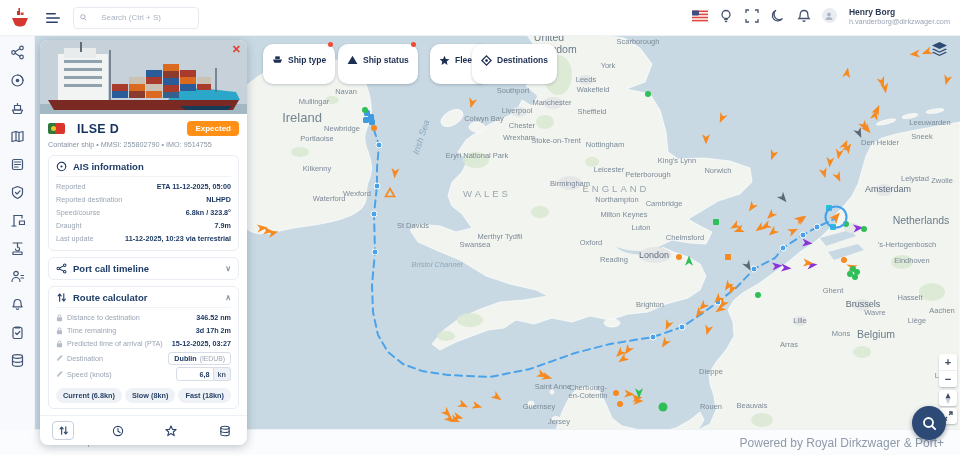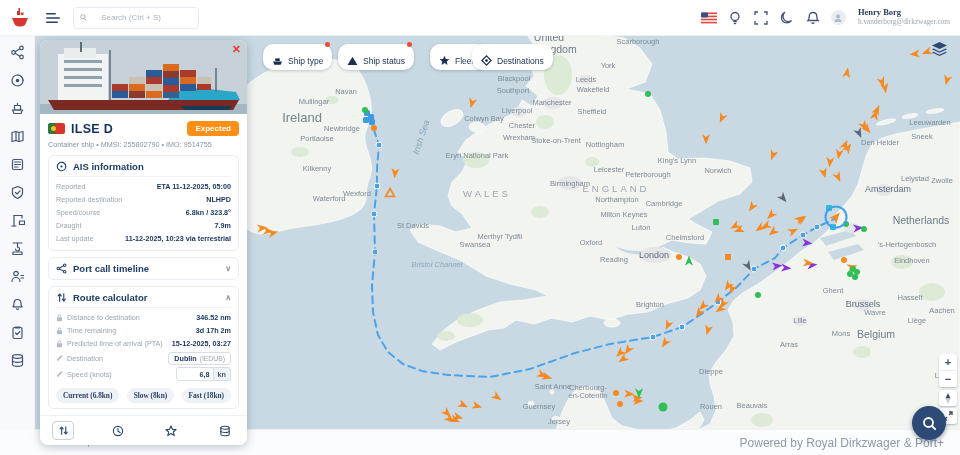--- a/index.html
+++ b/index.html
@@ -8,21 +8,21 @@
   
   #topbar{position:absolute;left:0;top:0;width:960px;height:35px;background:#fff;
           border-bottom:1px solid #eef1f5;display:flex;align-items:center;z-index:10;}
   .tb-logo{width:24px;height:24px;margin-left:8px;}
   .tb-burger{margin-left:14px;cursor:pointer;}
   .searchbox{margin-left:12px;width:112px;height:20px;border:1px solid #e6eaf1;border-radius:4px;
              display:flex;align-items:center;padding:0 6px;background:#fff;gap:12px;}
   .searchbox input{border:none;outline:none;font-size:8px;color:#52627a;width:100%;
                    font-family:"Liberation Sans",sans-serif;background:transparent;}
   .searchbox input::placeholder{color:#a8b2c0;}
-  .tb-right{margin-left:auto;display:flex;align-items:center;gap:10px;padding-right:10px;font-family:Liberation Serif, serif;}
+  .tb-right{margin-left:auto;display:flex;gap:10px;padding-right:10px;}
   .tb-ic{width:16px;height:16px;display:flex;align-items:center;justify-content:center;cursor:pointer;}
   .avatar{width:15px;height:15px;border-radius:50%;background:#e9edf2;display:flex;align-items:center;justify-content:center;}
   .user-meta{line-height:1.15;margin-left:2px;}
   .user-name{font-size:8.5px;font-weight:bold;color:#2b3b55;}
   .user-email{font-size:7.3px;color:#9aa5b3;}
   
   #rail{position:absolute;left:0;top:35px;width:35px;height:395px;background:#f7f9fc;
         border-right:1px solid #eef1f5;display:flex;flex-direction:column;align-items:center;
         padding-top:10px;gap:13px;z-index:9;box-sizing:border-box;}
   .rail-ic{width:15px;height:15px;cursor:pointer;opacity:.92;}
@@ -35,43 +35,43 @@
   .country{font-size:10.5px;fill:#6c7c8a;}
   .country-lg{font-size:13px;fill:#76858f;}
   .region{font-size:9.5px;letter-spacing:3px;fill:#9aa5ae;}
   .sea{font-size:9px;font-style:italic;fill:#8ba7bb;}
   .sea-sm{font-size:7.5px;font-style:italic;fill:#8ba7bb;}
   .route{fill:none;stroke:#4aa3ea;stroke-width:2;stroke-dasharray:7 5;stroke-linecap:round;}
   .route-dot{fill:#4aa3ea;stroke:#fff;stroke-width:1;}
   .sel-ring{fill:none;stroke:#42a1ee;stroke-width:2;}
   
   .pill{position:absolute;top:44px;height:18px;background:#fff;border-radius:10px;
-        box-shadow:0 1px 3px rgba(30,50,80,.25);display:flex;align-items:flex-end;gap:5px;
-        padding:4px 9px;font-size:8.5px;font-weight:normal;color:#1c2f52;z-index:6;cursor:pointer;}
+        box-shadow:0 1px 3px rgba(30,50,80,.25);display:flex;align-items:flex-start;gap:5px;
+        padding:11px 9px;font-size:8.5px;font-weight:bold;color:#1c2f52;z-index:6;cursor:pointer;}
   .pill .dot{position:absolute;right:2px;top:-2px;width:5px;height:5px;border-radius:50%;background:#f04b36;}
   
   .mapbtn{position:absolute;z-index:6;}
   .zoomstack{position:absolute;left:939px;top:354px;width:18px;z-index:6;}
   .zcell{width:18px;height:16px;background:#fff;border-radius:3px;box-shadow:0 1px 2px rgba(30,50,80,.3);
          display:flex;align-items:center;justify-content:center;font-size:11px;font-weight:bold;color:#3a4a63;
          margin-bottom:2px;cursor:pointer;}
   .zgroup{border-radius:3px;overflow:hidden;box-shadow:0 1px 2px rgba(30,50,80,.3);margin-bottom:3px;}
   .zgroup .zcell{box-shadow:none;margin:0;border-radius:0;}
   .zgroup .zcell + .zcell{border-top:1px solid #eceff3;}
   .navy-circle{position:absolute;left:912px;top:406px;width:34px;height:34px;border-radius:50%;
                background:#2d4a76;z-index:8;display:flex;align-items:center;justify-content:center;
                box-shadow:0 2px 5px rgba(20,35,60,.4);cursor:pointer;}
   
   #panel{position:absolute;left:40px;top:40px;width:207px;background:#fff;border-radius:8px;
          box-shadow:0 2px 10px rgba(30,50,80,.28);z-index:7;overflow:hidden;}
   .photo{position:relative;height:74px;}
   .photo svg{display:block;}
   .close-x{position:absolute;right:6px;top:4px;color:#e23d2e;font-size:11px;font-weight:bold;cursor:pointer;
            line-height:1;}
-  .phead{display:flex;align-items:center;padding:7px 8px 2px 8px;gap:6px;}
+  .phead{display:flex;align-items:center;padding:7px 8px 2px 8px;gap:12px;}
   .flag{width:17px;height:11px;border-radius:2px;overflow:hidden;display:flex;flex-shrink:0;}
   .flag .g{width:40%;background:#2f7a3b;}
   .flag .r{width:60%;background:#d9352b;position:relative;}
   .flag .c{position:absolute;left:-4px;top:3px;width:5px;height:5px;border-radius:50%;background:#f3c12e;}
   .pname{font-size:12.5px;font-weight:bold;color:#13335e;letter-spacing:.3px;}
   .badge{margin-left:auto;background:#ff9015;color:#fff;font-size:8px;font-weight:bold;
          padding:3px 8px;border-radius:4px;cursor:pointer;}
   .psub{font-size:7.2px;color:#8794a3;padding:2px 8px 6px 8px;white-space:nowrap;}
   .card{margin:0 8px 6px 8px;border:1px solid #e8edf3;border-radius:6px;padding:5px 7px;}
   .card-h{display:flex;align-items:center;gap:6px;font-size:9.5px;font-weight:bold;color:#1d3c66;cursor:pointer;}
@@ -81,21 +81,21 @@
   .row.tall{height:16px;}
   .rlab{font-size:7.2px;color:#9aa5b3;white-space:nowrap;display:flex;align-items:center;gap:4px;}
   .rval{font-size:7.2px;font-weight:bold;color:#16335e;white-space:nowrap;}
   .dest-pill{border:1px solid #d6dde6;border-radius:3px;padding:1px 5px;display:flex;gap:3px;align-items:center;cursor:pointer;}
   .dest-pill .code{font-weight:normal;color:#9aa5b3;font-size:6.8px;}
   .spd-wrap{display:flex;align-items:stretch;height:14px;}
   .spd-in{width:30px;border:1px solid #d6dde6;border-radius:3px 0 0 3px;font-size:7.2px;font-weight:bold;
           color:#16335e;text-align:right;padding:0 3px;outline:none;font-family:"Liberation Sans",sans-serif;}
   .spd-kn{border:1px solid #d6dde6;border-left:none;border-radius:0 3px 3px 0;background:#eef1f5;
           font-size:7.2px;font-weight:bold;color:#4a5a72;display:flex;align-items:center;padding:0 4px;}
-  .spd-btns{display:flex;justify-content:space-between;margin-top:6px;font-family:Liberation Serif, serif;}
+  .spd-btns{display:flex;justify-content:space-between;margin-top:6px;}
   .spd-btn{background:#eef1f6;border-radius:9px;padding:3px 7px;font-size:7.3px;font-weight:bold;
            color:#2a4368;cursor:pointer;white-space:nowrap;}
   .pfoot{border-top:1px solid #edf0f4;display:flex;align-items:center;justify-content:space-between;
          padding:5px 12px;}
   .pfoot .fi{width:20px;height:17px;display:flex;align-items:center;justify-content:center;cursor:pointer;}
   .fi.sel{border:1px solid #c6d0dd;border-radius:4px;}
   .pfoot svg{stroke:#2a4368;fill:none;stroke-width:1.2;stroke-linecap:round;stroke-linejoin:round;}
   
   #footer{position:absolute;left:0;bottom:0;width:960px;height:25px;background:#fbfcfd;
           border-top:1px solid #eef1f5;display:flex;align-items:center;z-index:5;}

